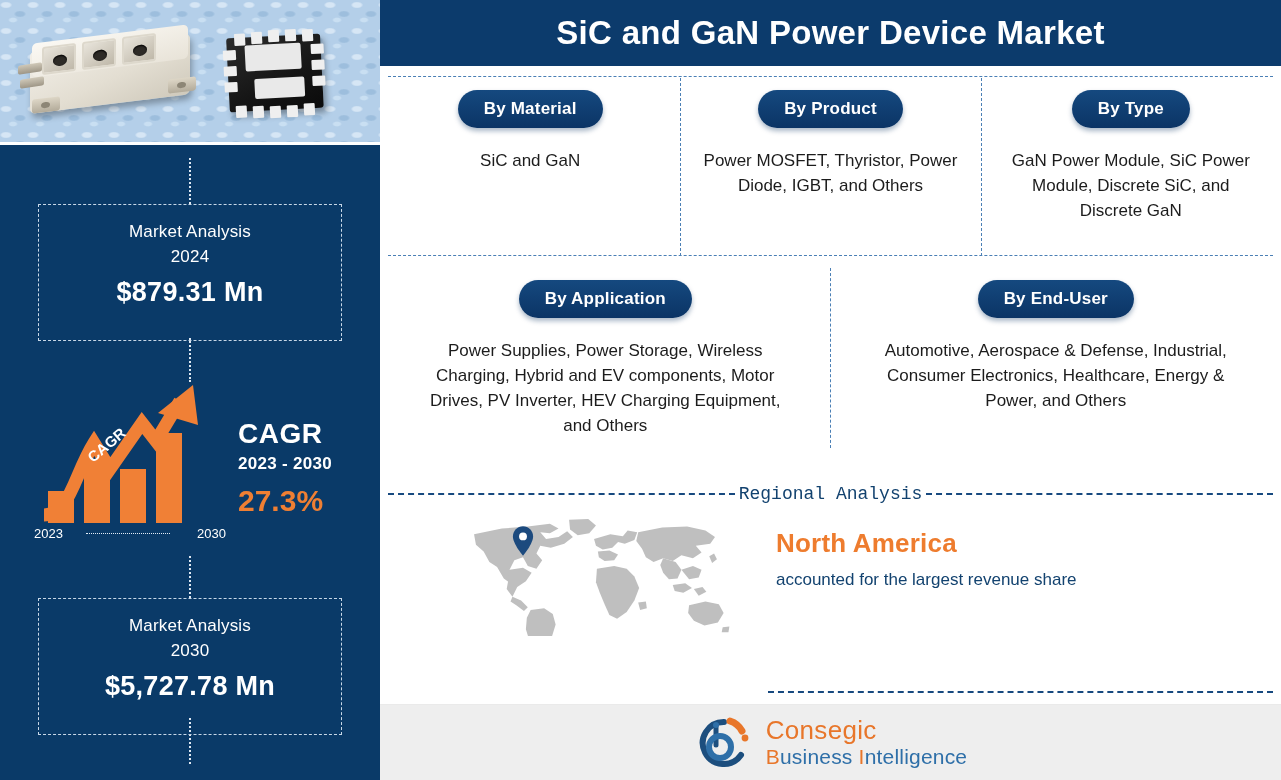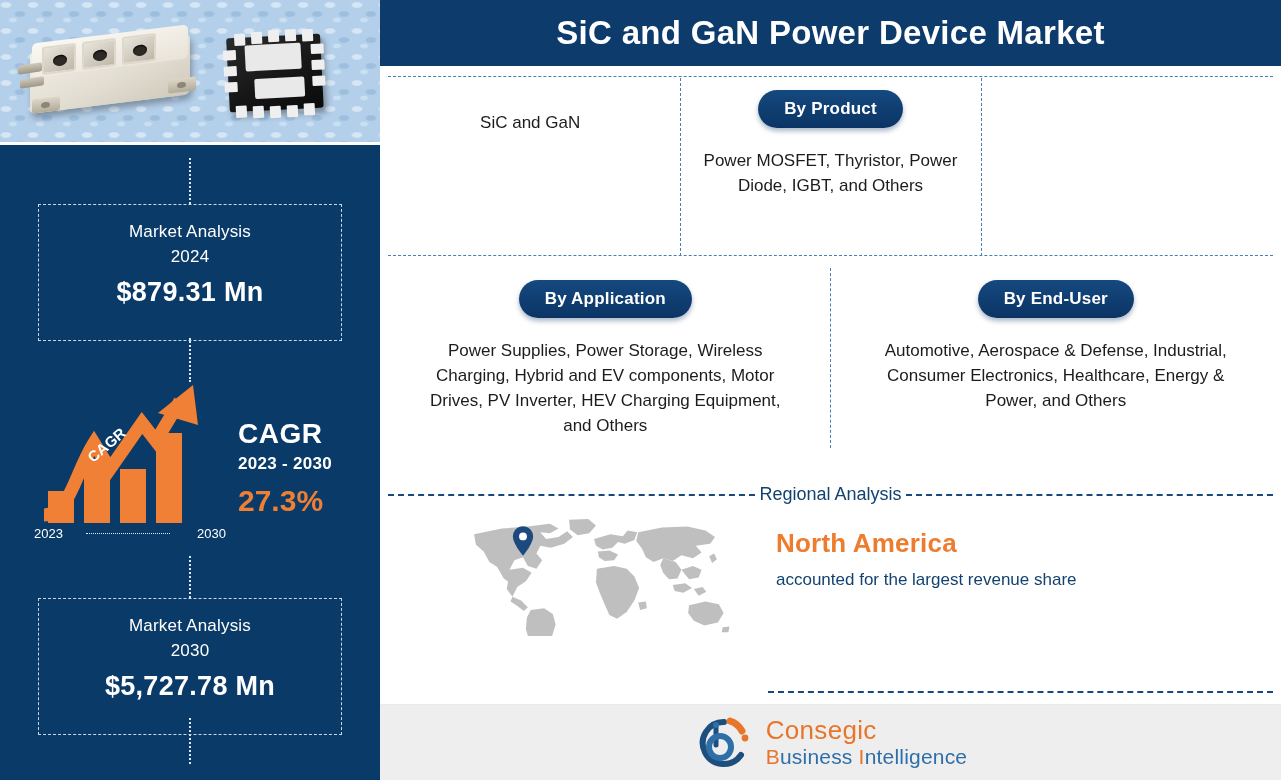--- a/index.html
+++ b/index.html
@@ -262,20 +262,21 @@
   
   .regional {
     position: relative;
     height: 222px;
   }
   .reg-divider {
     position: absolute;
     top: 0; left: 8px; right: 8px;
     display: flex;
     align-items: center;
+    font-family: Liberation Mono, monospace;
   }
   .reg-line { flex: 1; border-top: 2px dashed #17497f; }
   .reg-title {
     color: #12426f;
     font-size: 18px;
     white-space: nowrap;
     padding: 0 4px;
   }
   .reg-body {
     display: flex;
@@ -423,32 +424,37 @@
   <div class="right-col">
 
     <div class="title-bar">SiC and GaN Power Device Market</div>
 
     <div class="seg-area">
 
       <div class="seg-row row1">
         <div class="dash-h" style="top:10px;"></div>
 
         <div class="seg-cell">
+          <span class="pill">By Material</span>
           <div class="seg-desc">SiC and GaN</div>
         </div>
 
         <div class="dash-v" style="left:300px;"></div>
 
         <div class="seg-cell">
           <span class="pill">By Product</span>
           <div class="seg-desc">Power MOSFET, Thyristor, Power Diode, IGBT, and Others</div>
         </div>
 
         <div class="dash-v" style="left:601px;"></div>
 
+        <div class="seg-cell">
+          <span class="pill">By Type</span>
+          <div class="seg-desc">GaN Power Module, SiC Power Module, Discrete SiC, and Discrete GaN</div>
+        </div>
 
         <div class="dash-h" style="bottom:0;"></div>
       </div>
 
       <div class="seg-row row2">
         <div class="seg-cell">
           <span class="pill">By Application</span>
           <div class="seg-desc">Power Supplies, Power Storage, Wireless Charging, Hybrid and EV components, Motor Drives, PV Inverter, HEV Charging Equipment, and Others</div>
         </div>
 

